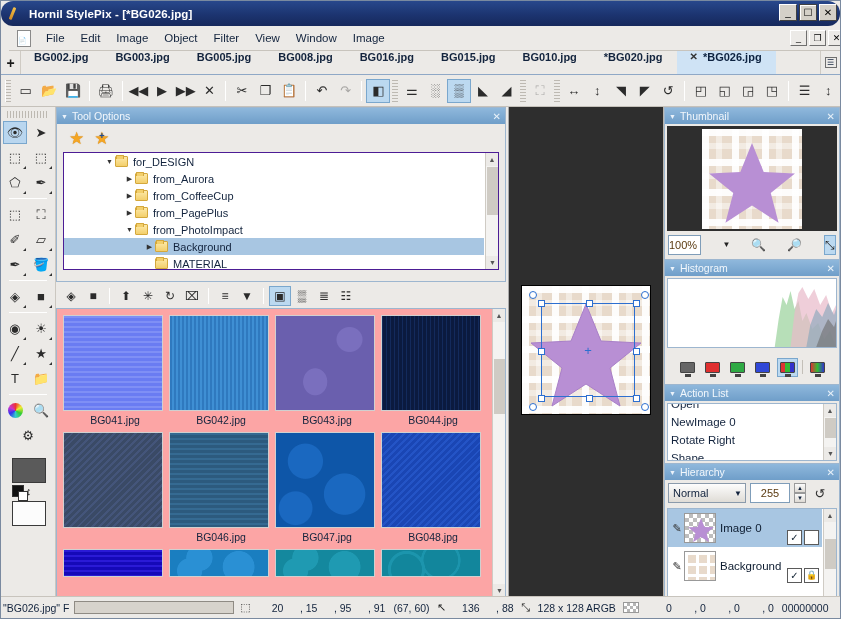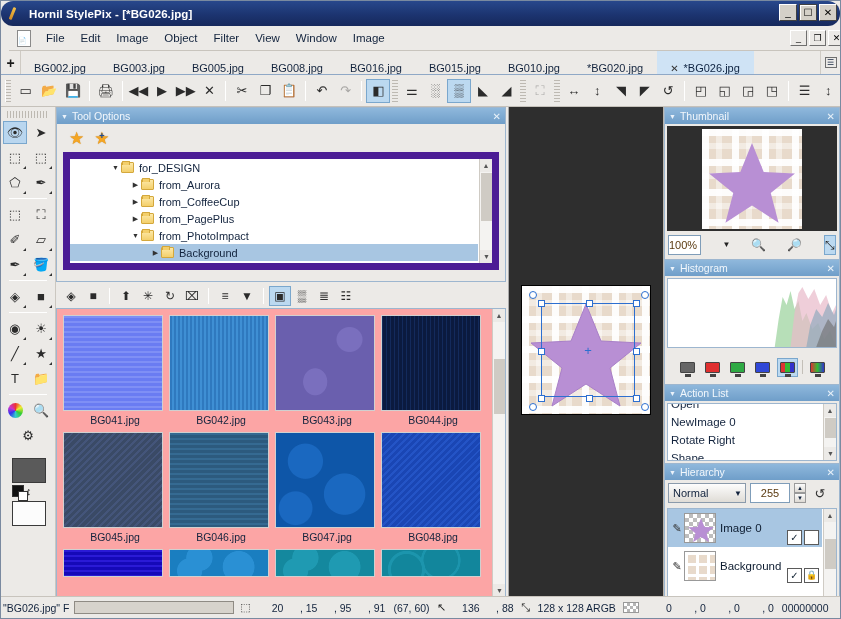--- a/index.html
+++ b/index.html
@@ -57,22 +57,22 @@
     position:absolute; left:0; top:50px; width:839px; height:24px;
     background:#eceae7; border-bottom:1px solid #8fa8c6;
     display:flex; align-items:stretch;
   }
   .tab-plus {
     width:20px; display:flex; align-items:center; justify-content:center;
     font-size:14px; font-weight:bold; color:#1a1a1a; border-right:1px solid #cfcbc4;
   }
   .tabs { display:flex; align-items:stretch; flex:1; }
   .tab {
-    display:flex; align-items:flex-end; padding:0 13px; font-size:11px;
-    color:#12233d; border-right:1px solid transparent; white-space:nowrap;
+    display:flex; align-items:flex-start; padding:0 13px; font-size:11px;
+    color:#12233d; border-right:1px solid transparent; white-space:nowrap;font-weight:bold;
   }
   .tab.active { background:#cfe3f5; color:#0d2240; }
   .tab .closex { margin-right:5px; font-size:10px; color:#333; }
   .tab-overflow {
     width:20px; display:flex; align-items:center; justify-content:center;
     border-left:1px solid #cfcbc4;
   }
   .tab-overflow span {
     display:block;width:12px;height:11px;border:1px solid #6f6f6f;background:#eceae7;
     font-size:8px;line-height:9px;text-align:center;
@@ -131,21 +131,21 @@
   .panel-title .px { margin-left:auto; font-size:10px; color:#e8f1f9; }
 
   .tooloptions {
     position:absolute; left:55px; top:106px; width:450px; height:175px;
     background:#eceae7; border:1px solid #9db6cf;
   }
   .fav-row { height:28px; display:flex; align-items:center; gap:10px; padding-left:12px; }
   .star { font-size:17px; color:#f5a623; text-shadow:0 0 1px #b5751a; position:relative;}
   .star.plus:after { content:"+"; position:absolute; left:5px; top:3px; font-size:9px; color:#1b4f9c; font-weight:bold;}
   .treebox {
-    margin:0 6px; height:118px; background:#fff; border:7px solid #4c1d95;
+    margin:0 6px; height:118px; background:#fff; border:1px solid #4c1d95;
     position:relative; overflow:hidden;
   }
   .tree-row { height:17px; display:flex; align-items:center; font-size:11px; color:#12233d; }
   .tree-row.sel { background:#a8c6e2; }
   .tw-arrow { width:11px; font-size:7px; color:#333; text-align:center; }
   .folder {
     width:13px; height:11px; margin-right:5px; position:relative; display:inline-block;
     background: linear-gradient(to bottom,#fde9a8,#f3cf6b); border:1px solid #d4a83c; border-radius:1px;
   }
   .folder:before { content:""; position:absolute; left:0; top:-2px; width:6px; height:3px;
@@ -595,21 +595,20 @@
             <div class="thumblabel">BG043.jpg</div>
           </div>
           <div class="thumbcell">
             <div class="thumbimg" style="background-color: rgb(11, 26, 63); background-image: repeating-linear-gradient(to right, rgb(19, 42, 92) 0px, rgb(19, 42, 92) 1px, rgb(11, 26, 63) 1px, rgb(11, 26, 63) 4px), repeating-linear-gradient(rgb(19, 42, 92) 0px, rgb(19, 42, 92) 1px, transparent 1px, transparent 4px);"></div>
             <div class="thumblabel">BG044.jpg</div>
           </div>
         </div>
         <div class="thumbrow">
           <div class="thumbcell">
             <div class="thumbimg" style="background-color: rgb(58, 74, 102); background-image: repeating-linear-gradient(135deg, rgb(68, 85, 122) 0px, rgb(68, 85, 122) 2px, rgb(58, 74, 102) 2px, rgb(58, 74, 102) 5px), repeating-linear-gradient(45deg, rgb(68, 85, 122) 0px, rgb(68, 85, 122) 2px, transparent 2px, transparent 6px);"></div>
-            <div class="thumblabel">BG045.jpg</div>
           </div>
           <div class="thumbcell">
             <div class="thumbimg" style="background-color: rgb(44, 90, 126); background-image: repeating-linear-gradient(rgb(53, 106, 146) 0px, rgb(53, 106, 146) 2px, rgb(44, 90, 126) 2px, rgb(44, 90, 126) 5px);"></div>
             <div class="thumblabel">BG046.jpg</div>
           </div>
           <div class="thumbcell">
             <div class="thumbimg" style="background-color: rgb(14, 86, 168); background-image: radial-gradient(circle at 30% 30%, rgb(26, 104, 192) 0px, rgb(26, 104, 192) 18%, transparent 19%), radial-gradient(circle at 70% 65%, rgb(26, 104, 192) 0px, rgb(26, 104, 192) 22%, transparent 23%), radial-gradient(circle at 20% 80%, rgb(26, 104, 192) 0px, rgb(26, 104, 192) 15%, transparent 16%);"></div>
             <div class="thumblabel">BG047.jpg</div>
           </div>
           <div class="thumbcell">

